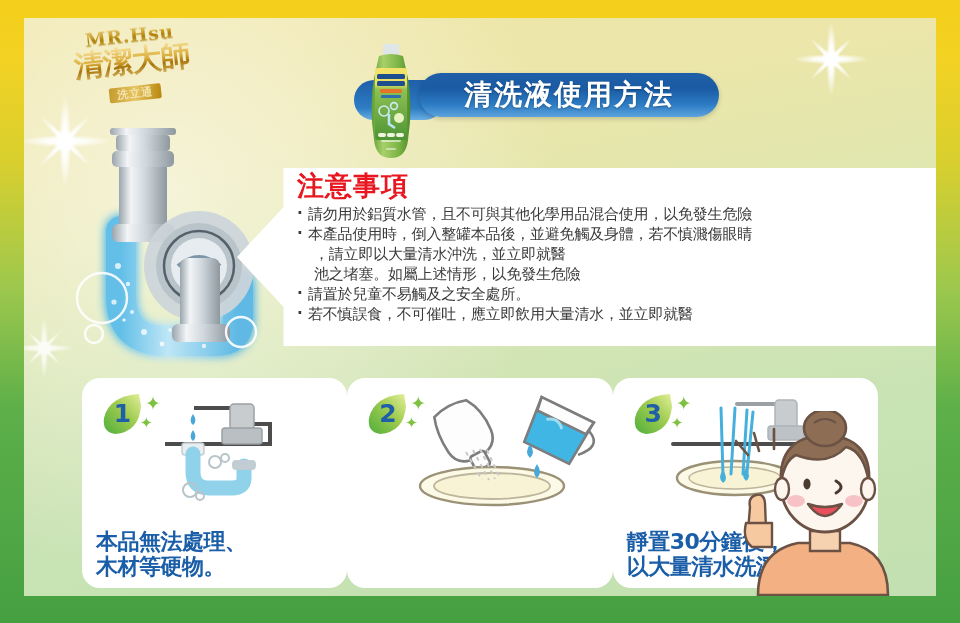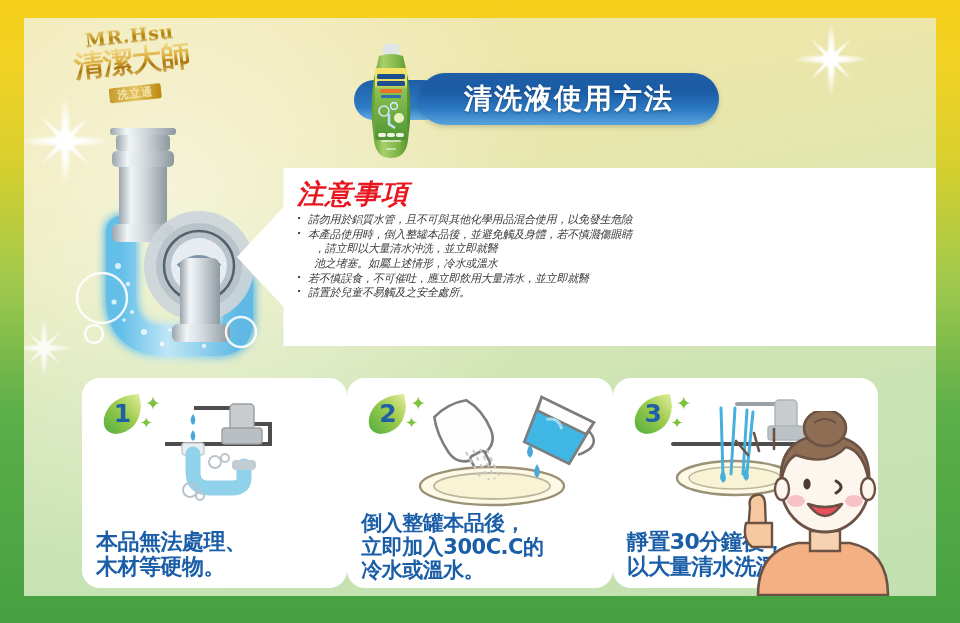--- a/index.html
+++ b/index.html
@@ -120,21 +120,21 @@
     position: absolute;
     left: 42px; top: 88px;
     width: 220px; height: 270px;
     z-index: 4;
   }
 
   
   .banner {
     position: absolute;
     left: 395px; top: 55px;
-    width: 300px; height: 52px;
+    width: 300px; height: 44px;
     border-radius: 26px;
     background: linear-gradient(180deg,#1e5fa8 0%,#1a5ba4 35%,#2d7cc4 72%,#5ba3dd 100%);
     display: flex;
     align-items: center;
     justify-content: center;
     z-index: 5;
     box-shadow: 0 2px 5px rgba(0,0,0,.18);
   }
   .banner-tail {
     position: absolute;
@@ -163,34 +163,34 @@
   
   .warn {
     position: absolute;
     left: 213px; top: 150px;
     width: 715px; height: 178px;
     z-index: 5;
     background: #fff;
     clip-path: polygon(
        6.5% 0%, 100% 0%, 100% 100%, 6.5% 100%, 6.5% 78%, 0% 50%, 6.5% 22%);
   }
-  .warn-inner { padding: 10px 0 0 60px; font-style: italic; }
+  .warn-inner { padding: 2px 0 0 60px; }
   .warn-title {
     color: #e8161f;
     font-size: 27px;
     font-weight: 700;
     letter-spacing: 1px;
     line-height: 1.15;
     margin-bottom: 4px;
   }
   .warn-list { list-style: none; }
   .warn-list li {
     position: relative;
     color: #3a3a3a;
-    font-size: 11px;
+    font-size: 15px;
     line-height: 1.33;
     padding-left: 11px;
     letter-spacing: -0.2px;
   }
   .warn-list li.bulleted::before {
     content: "·";
     position: absolute;
     left: 0; top: -1px;
     font-weight: 700;
   }
@@ -385,23 +385,23 @@
       </svg>
     </div>
 
     <div class="warn">
       <div class="warn-inner">
         <div class="warn-title">注意事項</div>
         <ul class="warn-list">
           <li class="bulleted">請勿用於鋁質水管，且不可與其他化學用品混合使用，以免發生危險</li>
           <li class="bulleted">本產品使用時，倒入整罐本品後，並避免觸及身體，若不慎濺傷眼睛</li>
           <li class="cont">，請立即以大量清水沖洗，並立即就醫</li>
-          <li class="cont">池之堵塞。如屬上述情形，冷水或溫水</li>
+          <li class="cont">池之堵塞。如屬上述情形，以免發生危險</li>
+          <li class="bulleted">請置於兒童不易觸及之安全處所。</li>
           <li class="bulleted">若不慎誤食，不可催吐，應立即飲用大量清水，並立即就醫</li>
-          <li class="bulleted">請置於兒童不易觸及之安全處所。</li>
         </ul>
       </div>
     </div>
 
     <div class="lady">
       <svg width="180" height="185" viewBox="0 0 180 185">
         <g stroke="#6b5244" stroke-width="2.6" fill="none" stroke-linecap="round">
           <line x1="8" y1="30" x2="20" y2="44"></line>
           <line x1="26" y1="22" x2="31" y2="40"></line>
           <line x1="46" y1="18" x2="46" y2="38"></line>
@@ -510,25 +510,20 @@
                 <path d="M126 64 L142 94"></path>
               <path d="M133 63 L148 93"></path>
                 <path d="M140 64 L153 92"></path>
             </g>
             <g fill="#4aa8d8">
               <path d="M183 58 q6 9 0 14 q-6-5 0-14"></path>
               <path d="M190 78 q6 9 0 14 q-6-5 0-14"></path>
             </g>
           </svg>
         </div>
-        <div class="card-caption" style="bottom:5px;font-size:21px;">
-          <span>倒入整罐本品後，</span>
-          <span>立即加入300C.C的</span>
-          <span>冷水或溫水。</span>
-        </div>
       </div>
 
       <div class="card">
         <div class="leaf">
           <svg width="47" height="47" viewBox="0 0 47 47">
             <defs>
                 <linearGradient id="lf3" x1="0" y1="1" x2="1" y2="0">
               <stop offset="0" stop-color="#4fae3d"></stop>
                   <stop offset="0.55" stop-color="#9ecb4e"></stop>
                   <stop offset="1" stop-color="#e4ef9b"></stop>

